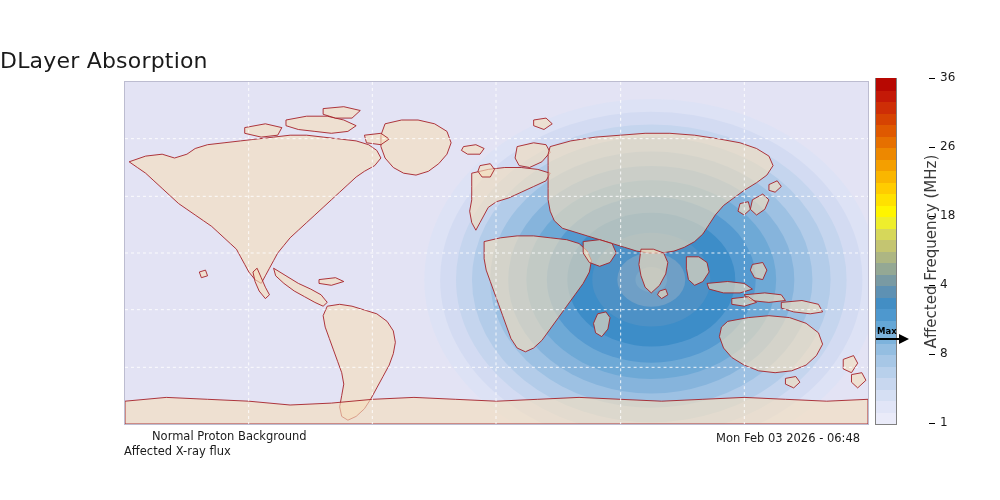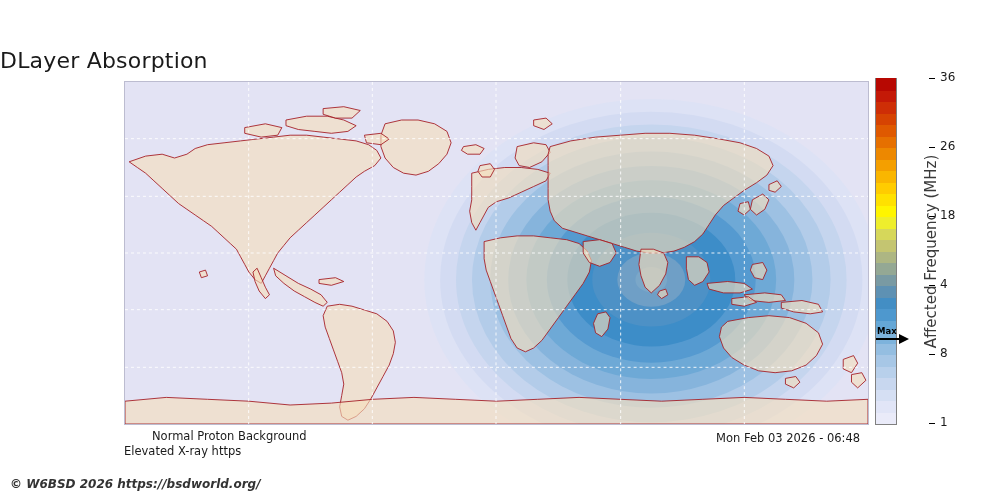--- a/index.html
+++ b/index.html
@@ -304,17 +304,16 @@
       </div>
       <div class="ctick" style="top: 345px;">
         <span class="dash"></span>
         <span class="lbl">1</span>
       </div>
     </div>
 
   <div class="cbar-label">Affected Frequency (MHz)</div>
 
   <div class="note note-1">Normal Proton Background</div>
-  <div class="note note-2">Elevated X-ray https</div>
+  <div class="note note-2">Affected X-ray flux</div>
   <div class="timestamp">Mon Feb 03 2026 - 06:48</div>
-  <div class="credit">© W6BSD 2026 https://bsdworld.org/</div>
 
 </div>
 
 </body></html>

